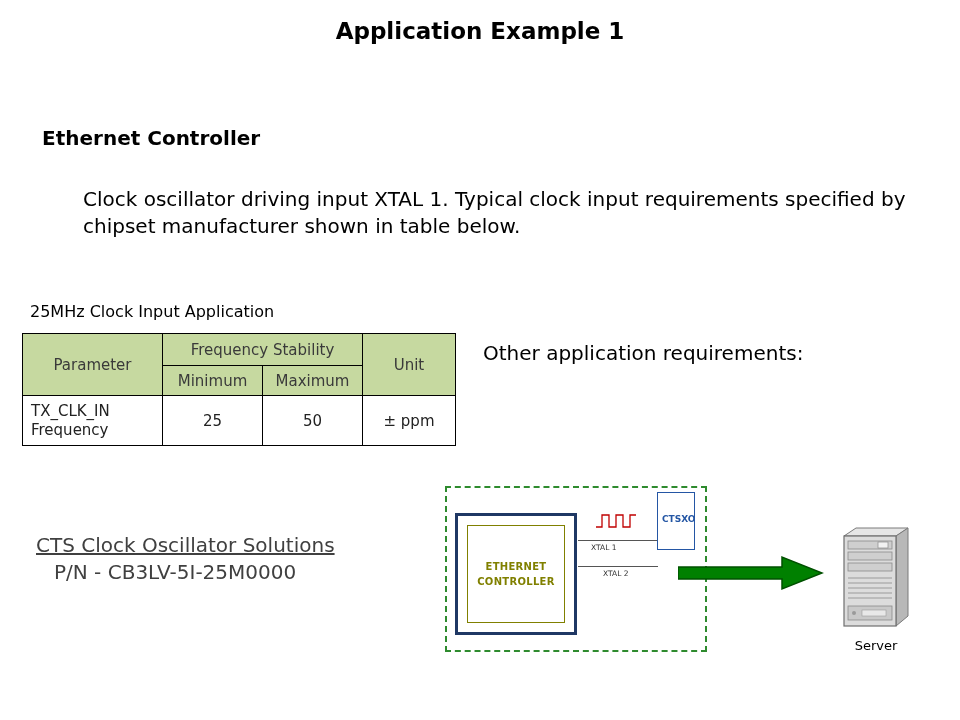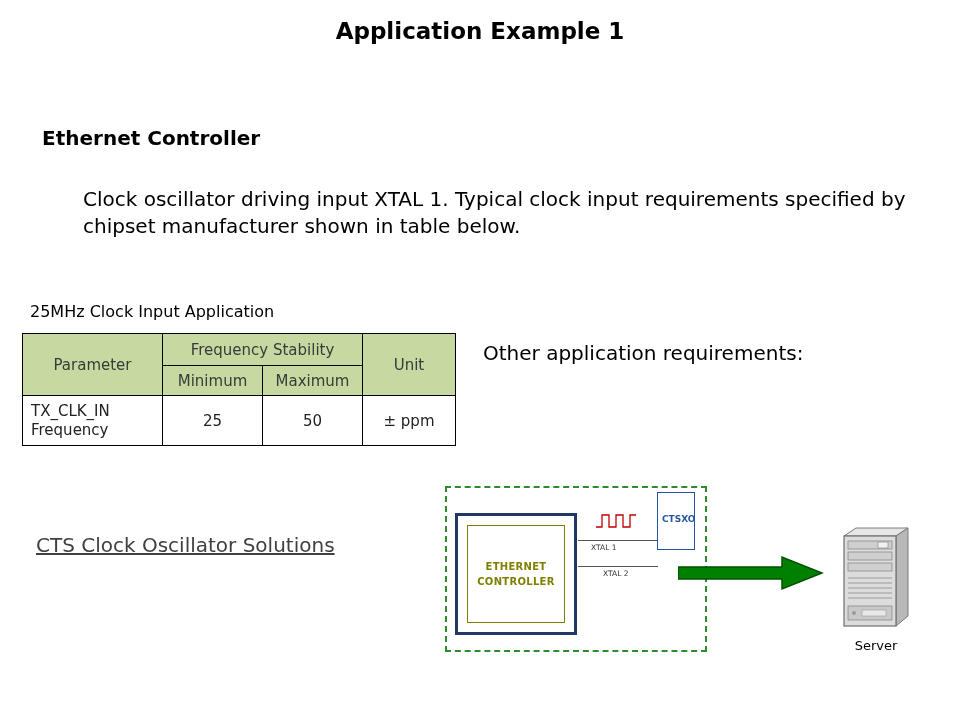--- a/index.html
+++ b/index.html
@@ -217,20 +217,21 @@
     </tr>
   </tbody>
     </table>
 
   <div class="other-reqs">
     <div class="uheading">Other application requirements:</div>
   </div>
 
   <div class="solutions">
     <div class="uheading">CTS Clock Oscillator Solutions</div>
+    <div class="pn-line">P/N - CB3LV-5I-25M0000</div>
   </div>
 
   <div class="diagram-box"></div>
 
   <div class="controller-outer">
     <div class="controller-inner">ETHERNET CONTROLLER</div>
   </div>
 
   <svg class="waveform" viewBox="0 0 46 20">
     <path d="M2,16 h6 v-12 h7 v12 h7 v-12 h7 v12 h7 v-12 h6" fill="none" style="stroke:var(--red)" stroke-width="1.3"></path>

